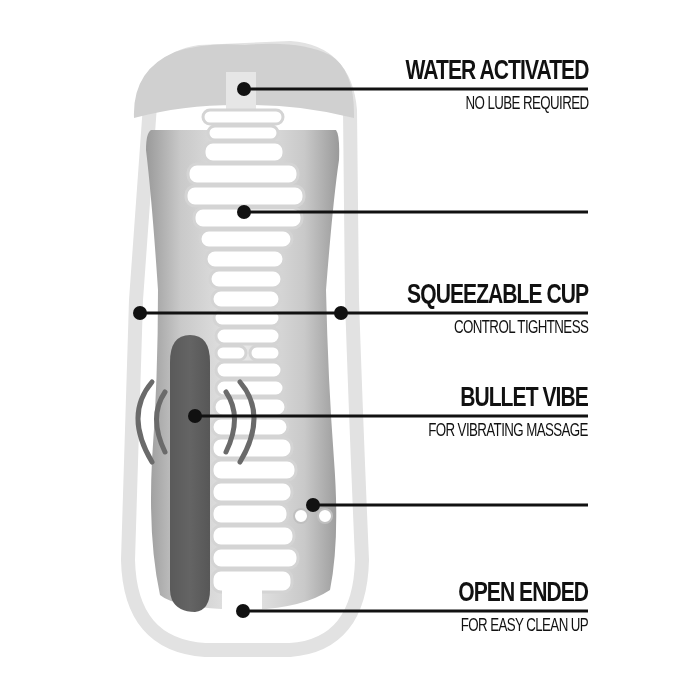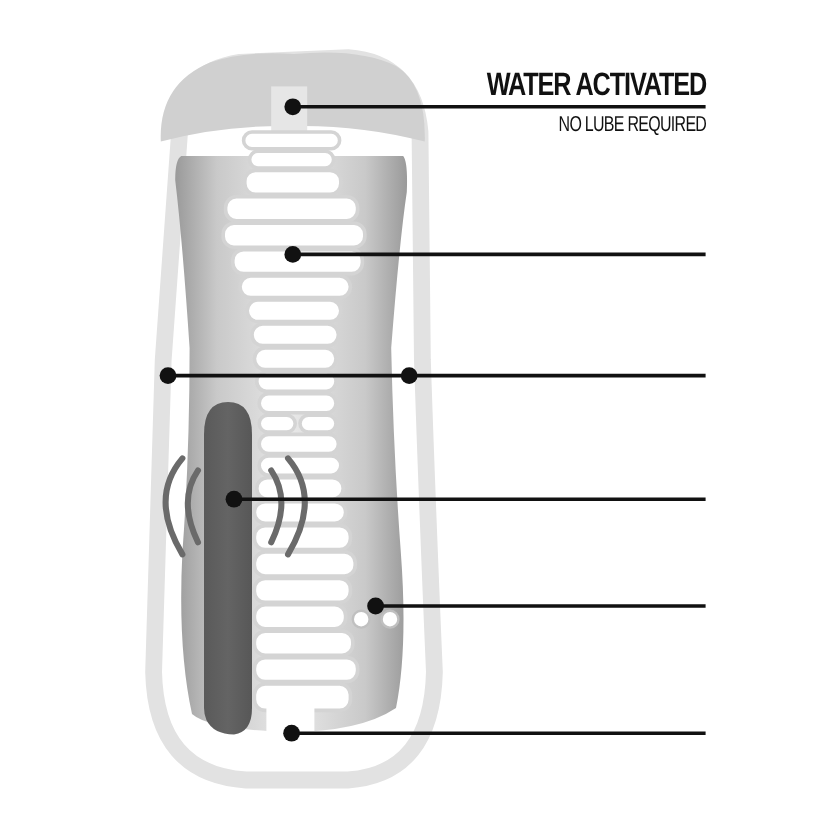--- a/index.html
+++ b/index.html
@@ -158,17 +158,29 @@
       <circle cx="243" cy="611" r="7" stroke="none"></circle>
     </g>
   </svg>
 
   <div class="feature" style="top:55px;">
     <span class="title">WATER ACTIVATED</span>
     <span class="subtitle">NO LUBE REQUIRED</span>
   </div>
 
 
+  <div class="feature" style="top:279px;">
+    <span class="title">SQUEEZABLE CUP</span>
+    <span class="subtitle">CONTROL TIGHTNESS</span>
+  </div>
+
+  <div class="feature" style="top:382px;">
+    <span class="title">BULLET VIBE</span>
+    <span class="subtitle">FOR VIBRATING MASSAGE</span>
+  </div>
 
 
-
+  <div class="feature" style="top:577px;">
+    <span class="title">OPEN ENDED</span>
+    <span class="subtitle">FOR EASY CLEAN UP</span>
+  </div>
 
 </div>
 
 </body></html>

